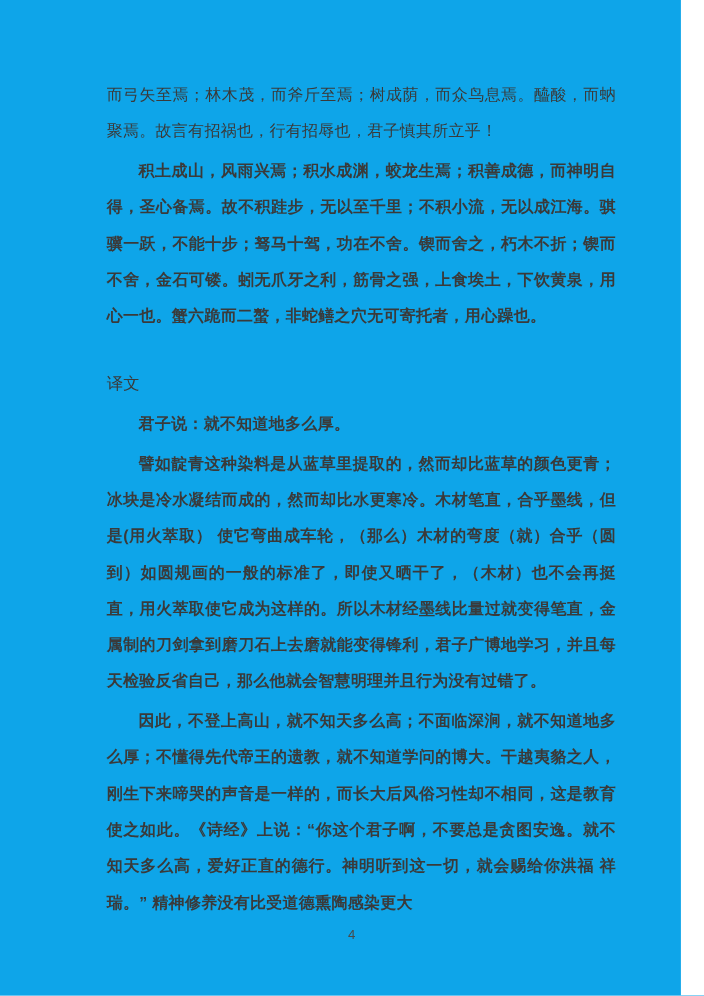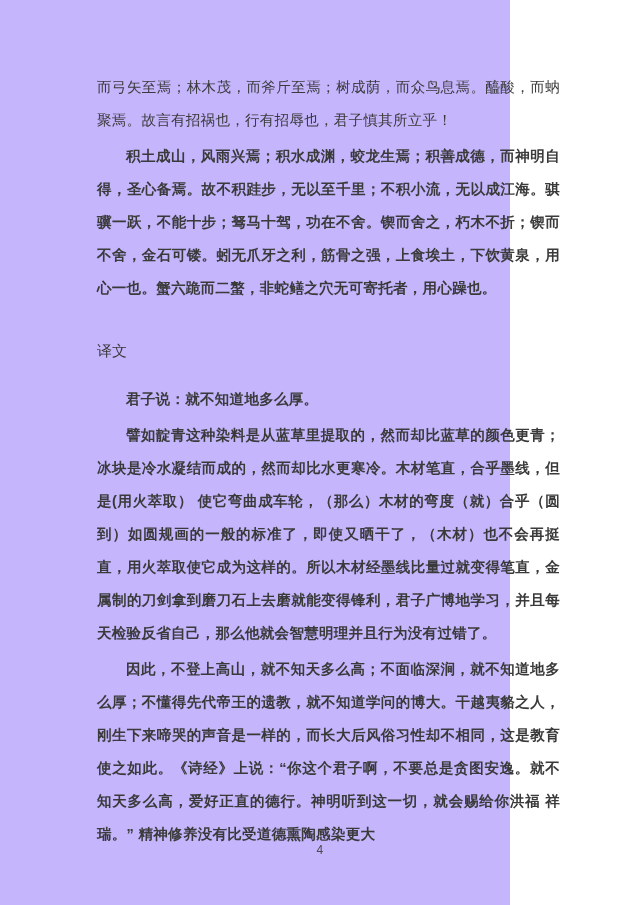--- a/index.html
+++ b/index.html
@@ -9,24 +9,24 @@
   body {
     width: 640px;
     height: 905px;
     background: #ffffff;
     font-family: "Liberation Sans", "DejaVu Sans", sans-serif;
     color: #3a3a3a;
     overflow: hidden;
   }
   .page {
     box-sizing: border-box;
-    width: 510px;
+    width: 619px;
     height: 905px;
     padding: 71px 80px 20px 97px;
-    background: #c4b5fd;
+    background: #0ea5e9;
     position: relative;
   }
   .content {
     width: 463px;
   }
   .para {
     font-size: 14.5px;
     line-height: 33px;
     letter-spacing: 0.3px;
     text-align: justify;
@@ -35,21 +35,22 @@
     word-break: break-all;
   }
   .para.indent {
     text-indent: 2em;
     font-weight: bold;
   }
   .section-heading {
     font-size: 15px;
     line-height: 33px;
     font-weight: 400;
-    margin: 29px 0 16px 0;
+    margin: 29px 0 3px 0;
+    font-family: Liberation Serif, serif;
   }
   .page-number {
     position: absolute;
     left: 0;
     bottom: 48px;
     width: 640px;
     text-align: center;
     font-size: 12px;
     color: #4a4a4a;
     letter-spacing: 0.5px;

